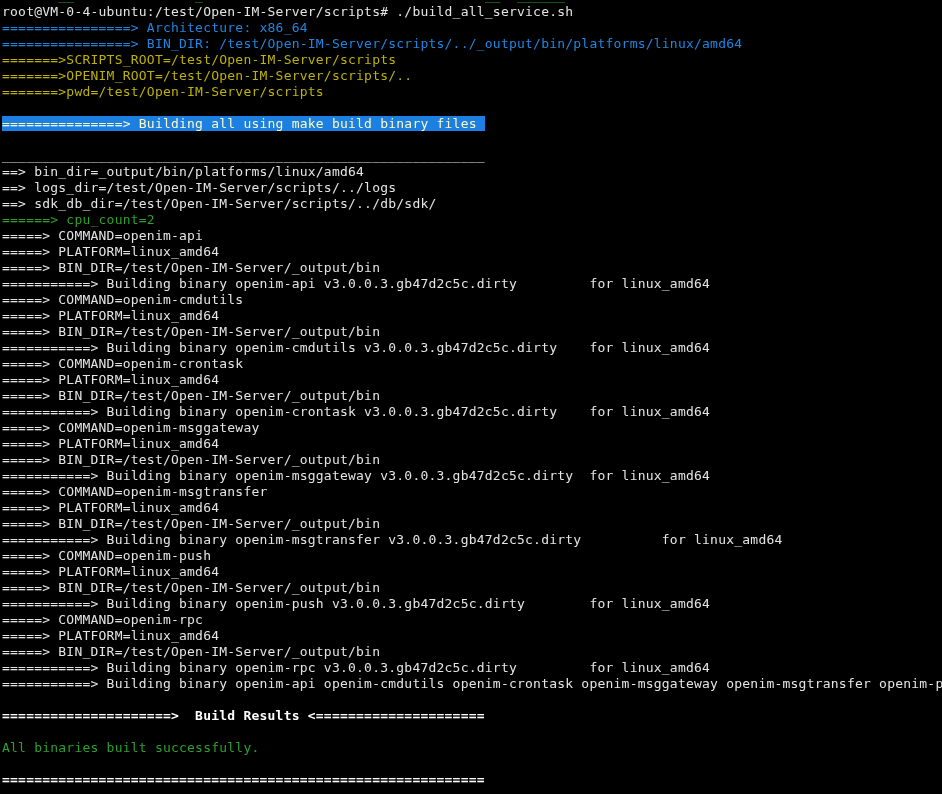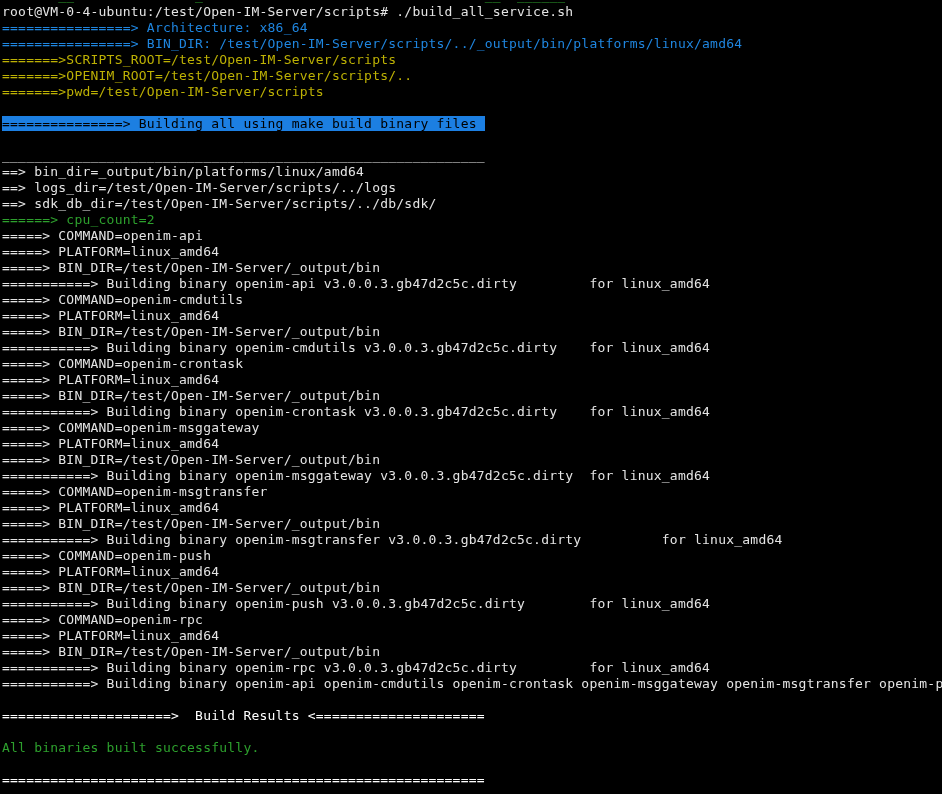--- a/index.html
+++ b/index.html
@@ -24,19 +24,19 @@
     line-height:16px;
     letter-spacing:0.22px;
     color:var(--fg);
     white-space:pre;
   }
   .line{height:16px;overflow:hidden}
   .c-default{color:var(--fg)}
   .c-blue{color:var(--blue)}
   .c-yellow{color:var(--yellow)}
   .c-green{color:var(--green)}
-  .c-bold{color:var(--boldwhite);font-weight:normal}
-  .c-hl{background:var(--hlbg);color:#000000}
+  .c-bold{color:var(--boldwhite);font-weight:bold}
+  .c-hl{background:var(--hlbg);color:#fef9c3}
 </style>
 </head>
 <body style="background: rgb(0, 0, 0);">
 
 <pre id="terminal"><div class="line"><span class="c-green">       __               _                                   __  ______</span><span class="c-blue">              ============                 ===</span></div><div class="line"><span class="c-default">root@VM-0-4-ubuntu:/test/Open-IM-Server/scripts# ./build_all_service.sh</span></div><div class="line"><span class="c-blue">================&gt; Architecture: x86_64</span></div><div class="line"><span class="c-blue">================&gt; BIN_DIR: /test/Open-IM-Server/scripts/../_output/bin/platforms/linux/amd64</span></div><div class="line"><span class="c-yellow">=======&gt;SCRIPTS_ROOT=/test/Open-IM-Server/scripts</span></div><div class="line"><span class="c-yellow">=======&gt;OPENIM_ROOT=/test/Open-IM-Server/scripts/..</span></div><div class="line"><span class="c-yellow">=======&gt;pwd=/test/Open-IM-Server/scripts</span></div><div class="line"><span class="c-default"></span></div><div class="line"><span class="c-hl">===============&gt; Building all using make build binary files </span></div><div class="line"><span class="c-default"></span></div><div class="line"><span class="c-default">____________________________________________________________</span></div><div class="line"><span class="c-default">==&gt; bin_dir=_output/bin/platforms/linux/amd64</span></div><div class="line"><span class="c-default">==&gt; logs_dir=/test/Open-IM-Server/scripts/../logs</span></div><div class="line"><span class="c-default">==&gt; sdk_db_dir=/test/Open-IM-Server/scripts/../db/sdk/</span></div><div class="line"><span class="c-green">======&gt; cpu_count=2</span></div><div class="line"><span class="c-default">=====&gt; COMMAND=openim-api</span></div><div class="line"><span class="c-default">=====&gt; PLATFORM=linux_amd64</span></div><div class="line"><span class="c-default">=====&gt; BIN_DIR=/test/Open-IM-Server/_output/bin</span></div><div class="line"><span class="c-default">===========&gt; Building binary openim-api v3.0.0.3.gb47d2c5c.dirty         for linux_amd64</span></div><div class="line"><span class="c-default">=====&gt; COMMAND=openim-cmdutils</span></div><div class="line"><span class="c-default">=====&gt; PLATFORM=linux_amd64</span></div><div class="line"><span class="c-default">=====&gt; BIN_DIR=/test/Open-IM-Server/_output/bin</span></div><div class="line"><span class="c-default">===========&gt; Building binary openim-cmdutils v3.0.0.3.gb47d2c5c.dirty    for linux_amd64</span></div><div class="line"><span class="c-default">=====&gt; COMMAND=openim-crontask</span></div><div class="line"><span class="c-default">=====&gt; PLATFORM=linux_amd64</span></div><div class="line"><span class="c-default">=====&gt; BIN_DIR=/test/Open-IM-Server/_output/bin</span></div><div class="line"><span class="c-default">===========&gt; Building binary openim-crontask v3.0.0.3.gb47d2c5c.dirty    for linux_amd64</span></div><div class="line"><span class="c-default">=====&gt; COMMAND=openim-msggateway</span></div><div class="line"><span class="c-default">=====&gt; PLATFORM=linux_amd64</span></div><div class="line"><span class="c-default">=====&gt; BIN_DIR=/test/Open-IM-Server/_output/bin</span></div><div class="line"><span class="c-default">===========&gt; Building binary openim-msggateway v3.0.0.3.gb47d2c5c.dirty  for linux_amd64</span></div><div class="line"><span class="c-default">=====&gt; COMMAND=openim-msgtransfer</span></div><div class="line"><span class="c-default">=====&gt; PLATFORM=linux_amd64</span></div><div class="line"><span class="c-default">=====&gt; BIN_DIR=/test/Open-IM-Server/_output/bin</span></div><div class="line"><span class="c-default">===========&gt; Building binary openim-msgtransfer v3.0.0.3.gb47d2c5c.dirty          for linux_amd64</span></div><div class="line"><span class="c-default">=====&gt; COMMAND=openim-push</span></div><div class="line"><span class="c-default">=====&gt; PLATFORM=linux_amd64</span></div><div class="line"><span class="c-default">=====&gt; BIN_DIR=/test/Open-IM-Server/_output/bin</span></div><div class="line"><span class="c-default">===========&gt; Building binary openim-push v3.0.0.3.gb47d2c5c.dirty        for linux_amd64</span></div><div class="line"><span class="c-default">=====&gt; COMMAND=openim-rpc</span></div><div class="line"><span class="c-default">=====&gt; PLATFORM=linux_amd64</span></div><div class="line"><span class="c-default">=====&gt; BIN_DIR=/test/Open-IM-Server/_output/bin</span></div><div class="line"><span class="c-default">===========&gt; Building binary openim-rpc v3.0.0.3.gb47d2c5c.dirty         for linux_amd64</span></div><div class="line"><span class="c-default">===========&gt; Building binary openim-api openim-cmdutils openim-crontask openim-msggateway openim-msgtransfer openim-p</span></div><div class="line"><span class="c-default"></span></div><div class="line"><span class="c-bold">=====================&gt;  Build Results &lt;=====================</span></div><div class="line"><span class="c-default"></span></div><div class="line"><span class="c-green">All binaries built successfully.</span></div><div class="line"><span class="c-default"></span></div><div class="line"><span class="c-bold">============================================================</span></div></pre>
 
 </body></html>

